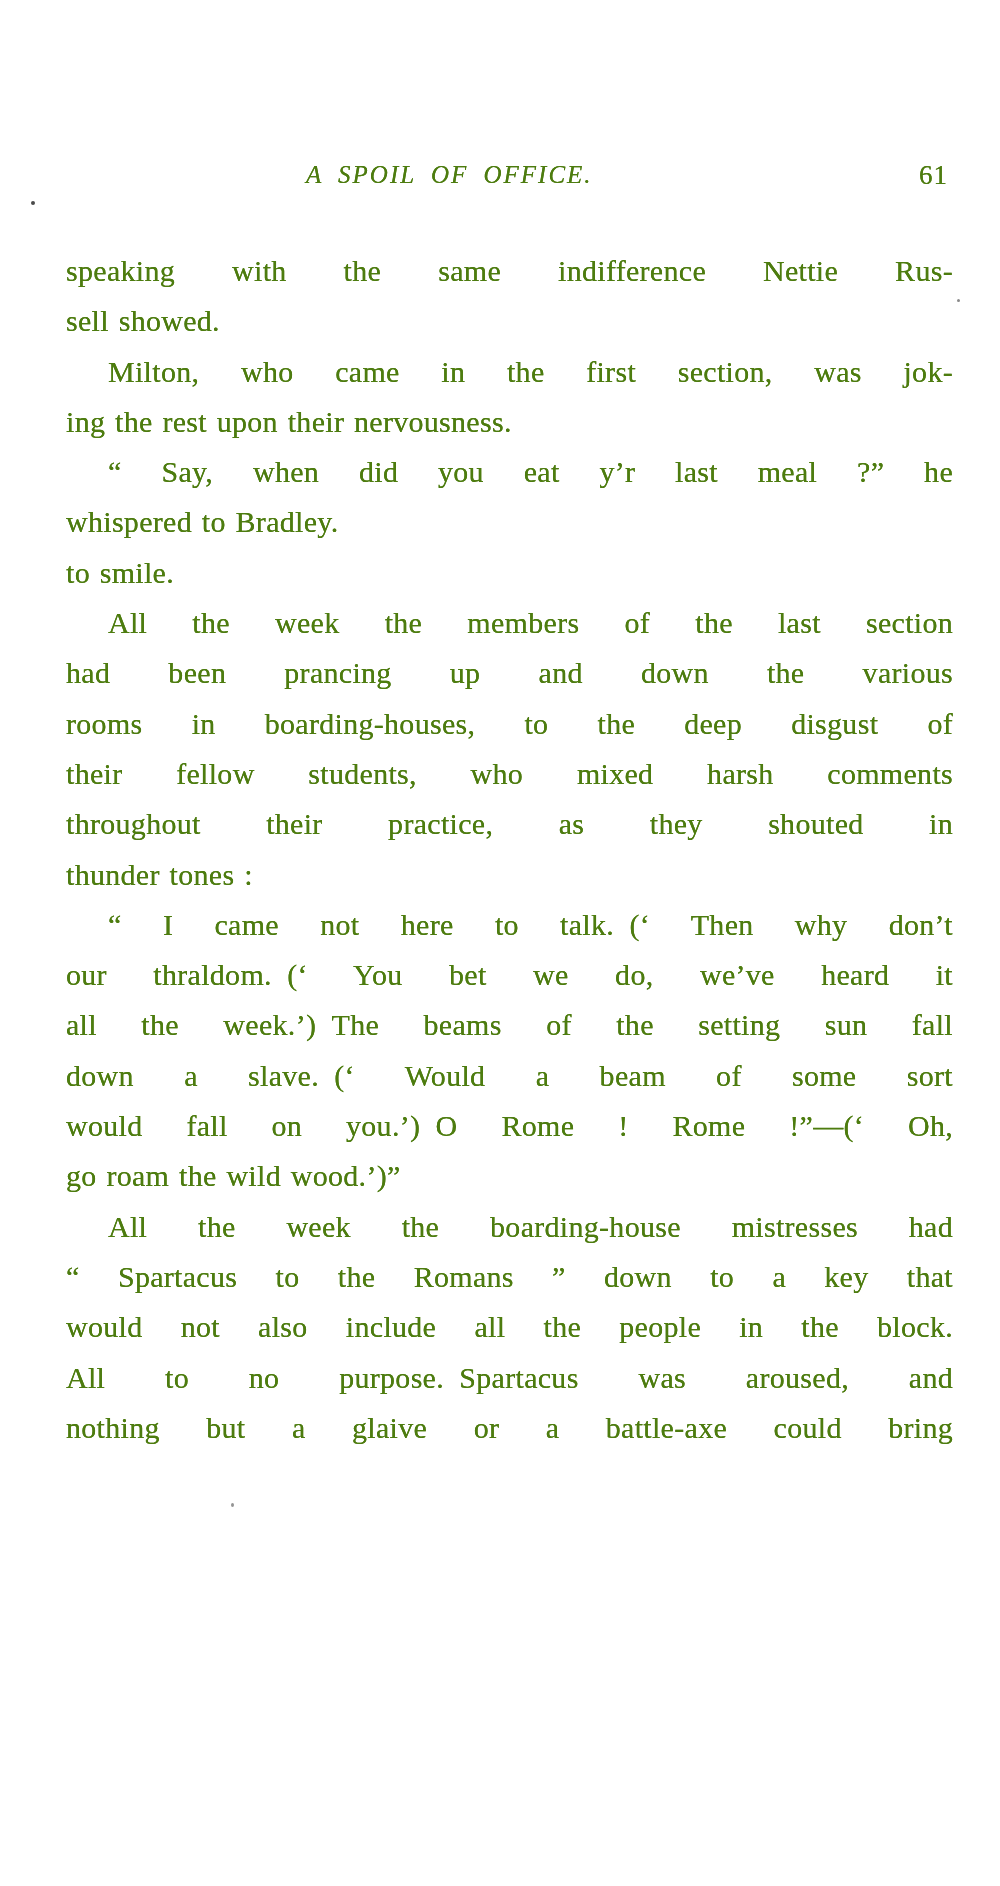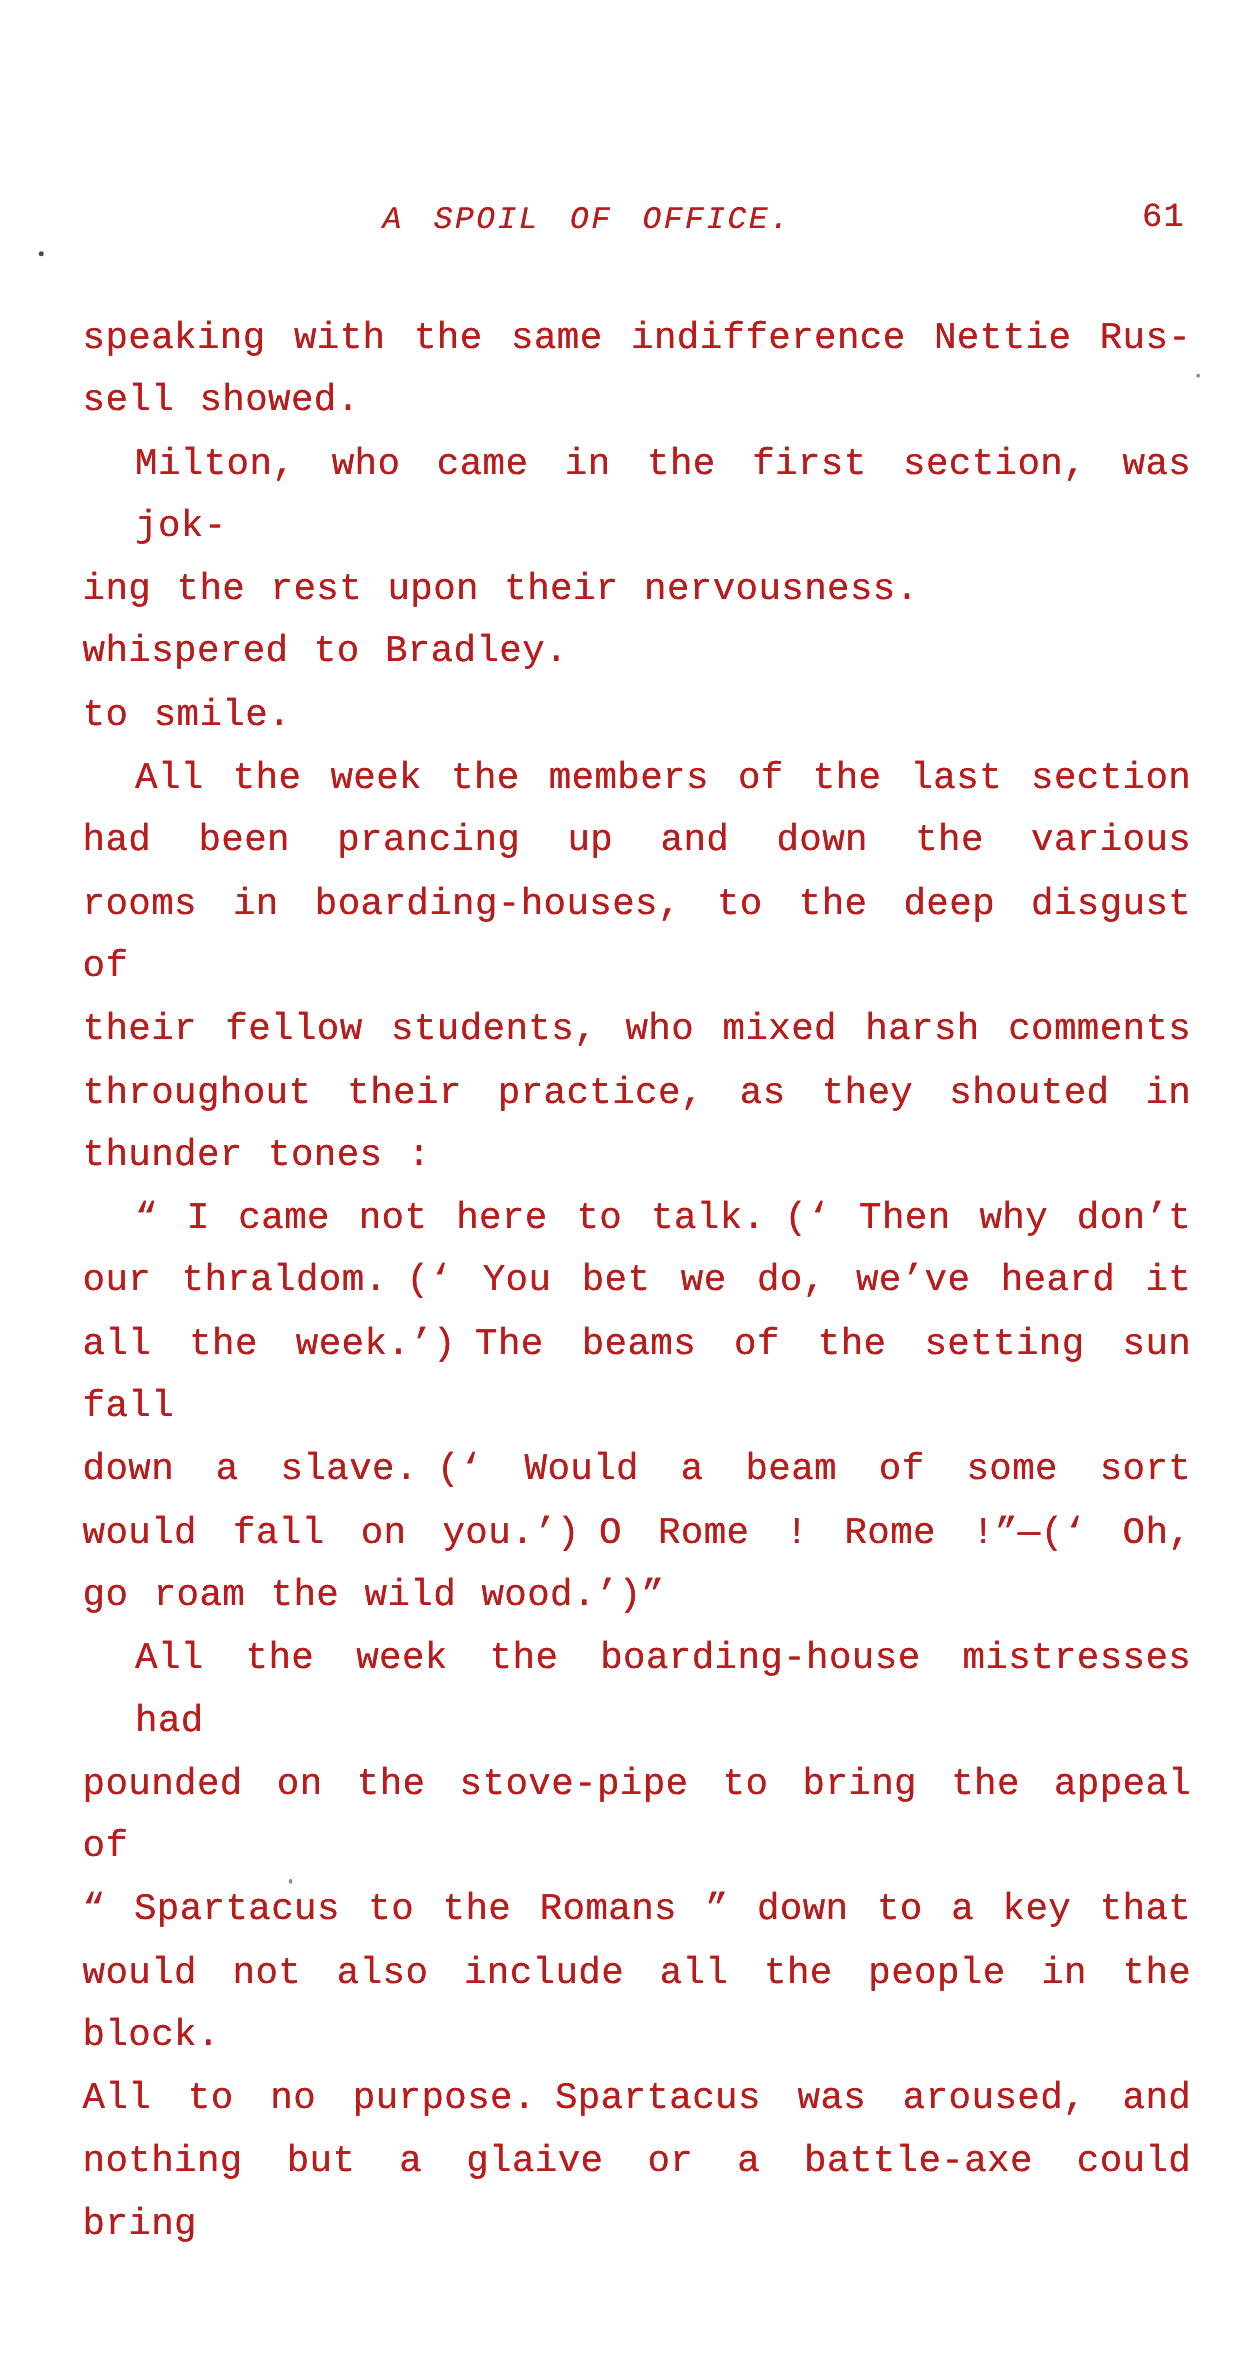--- a/index.html
+++ b/index.html
@@ -5,22 +5,22 @@
   html, body {
     margin: 0;
     padding: 0;
     background: #ffffff;
   }
   .page {
     position: relative;
     width: 1000px;
     height: 1886px;
     background: #ffffff;
-    font-family: Liberation Mono, monospace;
-    color: #b91c1c;
+    font-family: Liberation Serif, serif;
+    color: #4d7c0f;
     overflow: hidden;
   }
   .running-header-title {
     position: absolute;
     left: 306px;
     top: 161px;
     font-style: italic;
     font-size: 25px;
     letter-spacing: 2px;
     word-spacing: 7px;
@@ -69,36 +69,36 @@
 
   <div class="running-header-title">A SPOIL OF OFFICE.</div>
 
   <div class="page-number">61</div>
 
   <div class="text-block">
     <div class="line j">speaking with the same indifference Nettie Rus-</div>
     <div class="line">sell showed.</div>
     <div class="line j indent">Milton, who came in the first section, was jok-</div>
     <div class="line">ing the rest upon their nervousness.</div>
+    <div class="line j indent">“ Say, when did you eat y’r last meal ?” he</div>
     <div class="line">whispered to Bradley.</div>
     <div class="line">to smile.</div>
     <div class="line j indent">All the week the members of the last section</div>
     <div class="line j">had been prancing up and down the various</div>
     <div class="line j">rooms in boarding-houses, to the deep disgust of</div>
     <div class="line j">their fellow students, who mixed harsh comments</div>
     <div class="line j">throughout their practice, as they shouted in</div>
     <div class="line">thunder tones :</div>
     <div class="line j indent">“ I came not here to talk. (‘ Then why don’t</div>
     <div class="line j">our thraldom. (‘ You bet we do, we’ve heard it</div>
     <div class="line j">all the week.’) The beams of the setting sun fall</div>
     <div class="line j">down a slave. (‘ Would a beam of some sort</div>
     <div class="line j">would fall on you.’) O Rome ! Rome !”—(‘ Oh,</div>
     <div class="line">go roam the wild wood.’)”</div>
     <div class="line j indent">All the week the boarding-house mistresses had</div>
-    <div class="line j">pounded on the stove-pipe to bring the appeal of</div>
     <div class="line j">“ Spartacus to the Romans ” down to a key that</div>
     <div class="line j">would not also include all the people in the block.</div>
     <div class="line j">All to no purpose. Spartacus was aroused, and</div>
     <div class="line j">nothing but a glaive or a battle-axe could bring</div>
   </div>
 
   <div class="speck s1"></div>
   <div class="speck s2"></div>
   <div class="speck s3"></div>
 

